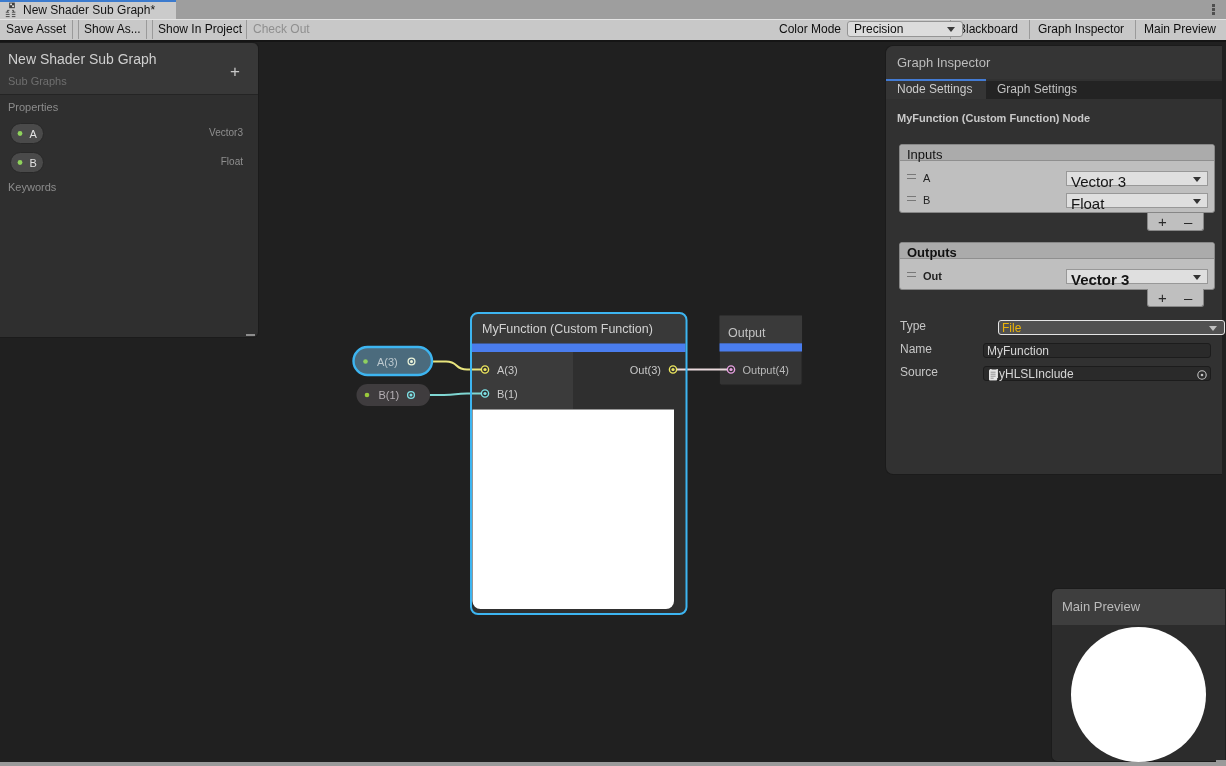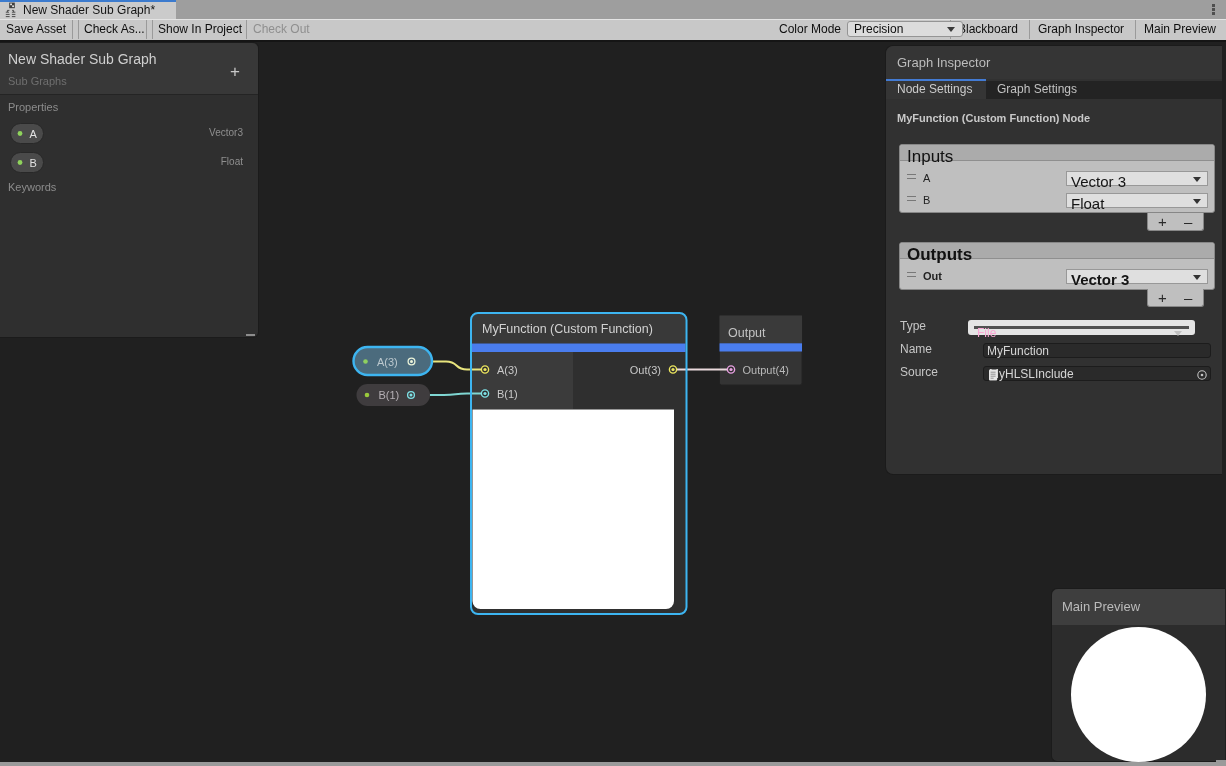--- a/index.html
+++ b/index.html
@@ -51,38 +51,38 @@
   #gitabs { position:absolute; left:0; top:35px; width:100%; height:18px; background:#232323; }
   #gitab1 { position:absolute; left:0; top:0; width:100px; height:18px; background:#353535;
             font-size:12px; color:#cccccc; padding:1px 0 0 11px; }
   #gitab2 { position:absolute; left:111px; top:1px; font-size:12px; color:#c2c2c2; }
   #ginode { position:absolute; left:11px; top:66px; font-size:11px; font-weight:bold; color:#c9c9c9; }
 
   .lightbox { position:absolute; left:13px; width:316px; background:#bfbfbf;
               border:1px solid #878787; border-radius:3px; }
   .lbhead { position:absolute; left:0; top:0; width:100%; height:16px; background:#ababab;
             border-bottom:1px solid #8f8f8f; border-radius:2px 2px 0 0;
-            font-size:17px; color:#111; padding:2px 0 0 7px; }
+            font-size:13px; color:#111; padding:2px 0 0 7px; }
   .lbrowlabel { position:absolute; font-size:11px; color:#222; }
   .handle { position:absolute; width:9px; height:5px;
             border-top:1px solid #787878; border-bottom:1px solid #787878; }
   .dd { position:absolute; left:166px; width:142px; height:15px; background:#dfdfdf;
         border:1px solid #989898; font-size:15px; color:#141414; padding:1px 0 0 4px; }
   .dd:after { content:""; position:absolute; right:6px; top:5px;
     border-left:4px solid transparent; border-right:4px solid transparent;
     border-top:5px solid #333; }
   .lbfooter { position:absolute; left:261px; width:57px; height:18px; background:#bfbfbf;
               border:1px solid #878787; border-top:none; border-radius:0 0 3px 3px;
               color:#2a2a2a; }
   .plus { position:absolute; left:10px; top:0px; font-size:15px; }
   .minus { position:absolute; left:36px; top:0px; font-size:15px; }
 
   .gilabel { position:absolute; left:14px; font-size:12px; color:#c6c6c6; }
-  .darkdd { position:absolute; left:82px; width:227px; height:15px; background:#515151;
-            border:6px solid #e5e5e5; border-radius:3px; font-size:12px; color:#f9a8d4;
+  .darkdd { position:absolute; left:112px; width:227px; height:15px; background:#515151;
+            border:1px solid #e5e5e5; border-radius:3px; font-size:12px; color:#eab308;
             padding:0px 0 0 3px; }
   .darkdd:after { content:""; position:absolute; right:7px; top:5px;
     border-left:4px solid transparent; border-right:4px solid transparent;
     border-top:5px solid #c0c0c0; }
   .darkinput { position:absolute; left:97px; width:228px; height:15px; background:#2a2a2a;
             border:1px solid #1c1c1c; border-radius:3px; font-size:12px; color:#d6d6d6;
             padding:0px 0 0 3px; }
 
   
   #mp { left:1051px; top:588px; width:174px; height:174px; background:#2c2c2c;
@@ -111,21 +111,21 @@
 </svg>
 <div class="abs" id="tabtext">New Shader Sub Graph*</div>
 <div class="abs" style="left:1212px; top:4px; width:2.5px; height:2.5px; background:#4e4e4e;"></div>
 <div class="abs" style="left:1212px; top:8.2px; width:2.5px; height:2.5px; background:#4e4e4e;"></div>
 <div class="abs" style="left:1212px; top:12.4px; width:2.5px; height:2.5px; background:#4e4e4e;"></div>
 
 <div class="abs" id="toolbar">
   <span class="tbtxt" style="left:6px;">Save Asset</span>
   <span class="tbsep" style="left:72px;"></span>
     <span class="tbsep" style="left:78px;"></span>
-  <span class="tbtxt" style="left:84px;">Check As...</span>
+  <span class="tbtxt" style="left:84px;">Show As...</span>
   <span class="tbsep" style="left:146px;"></span>
     <span class="tbsep" style="left:152px;"></span>
   <span class="tbtxt" style="left:158px;">Show In Project</span>
   <span class="tbsep" style="left:246px;"></span>
   <span class="tbtxt dis" style="left:253px;">Check Out</span>
   <span class="tbtxt" style="left:779px;">Color Mode</span>
   <span class="tbsep" style="left:950px;"></span>
   <span class="tbtxt" style="left:958px;">Blackboard</span>
   <span class="tbsep" style="left:1029px;"></span>
   <span class="tbtxt" style="left:1038px;">Graph Inspector</span>

